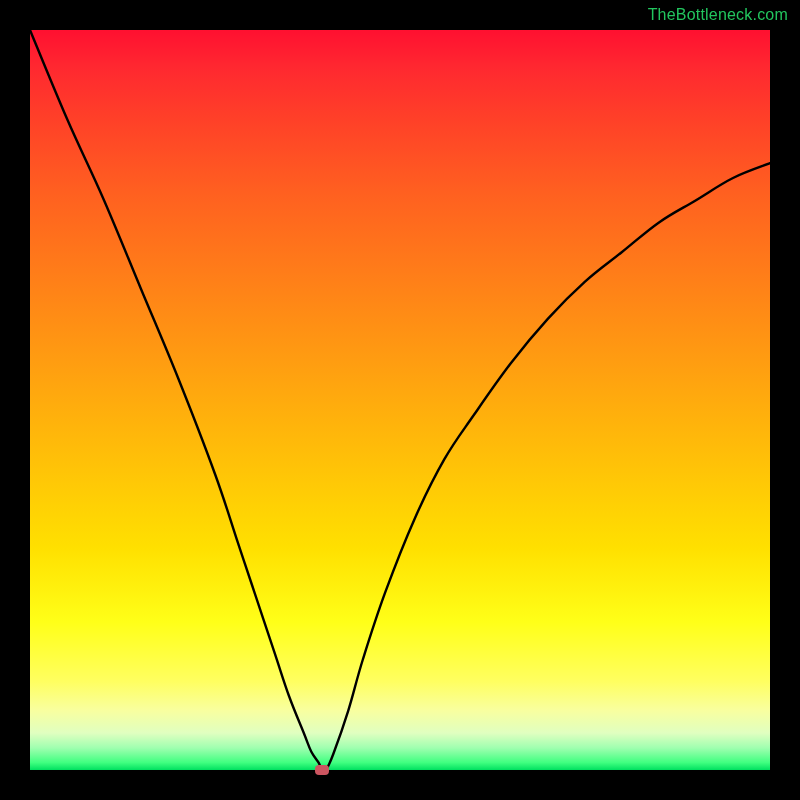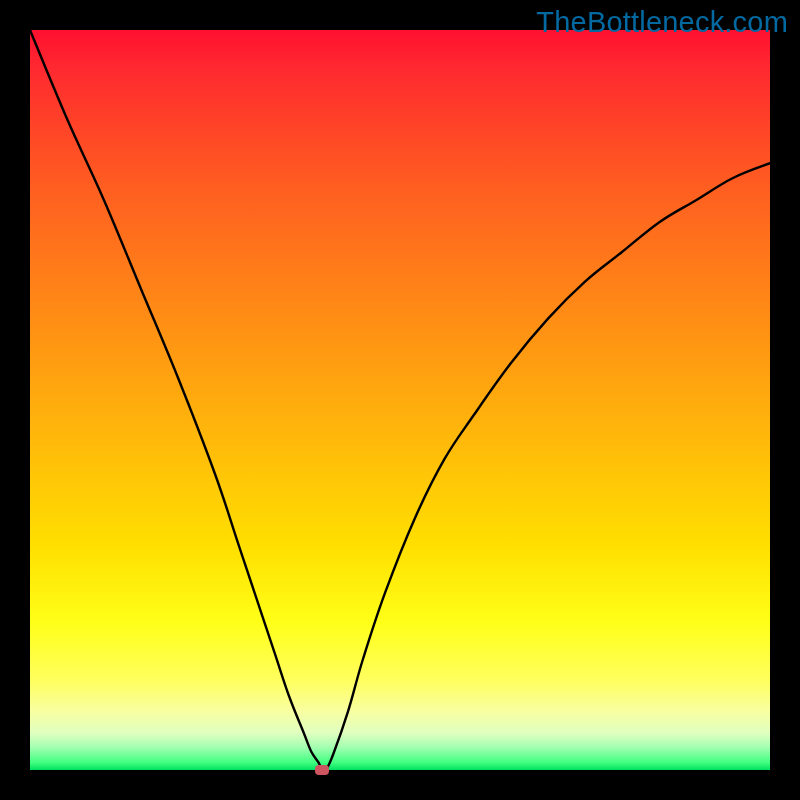--- a/index.html
+++ b/index.html
@@ -40,22 +40,22 @@
     height: 10px;
     background: #cc5560;
     border-radius: 4px;
     transform: translate(-50%, -50%);
   }
   .watermark {
     position: absolute;
     top: 6px;
     right: 12px;
     font-family: Arial, Helvetica, sans-serif;
-    font-size: 29px;
-    color: #0369a1;
+    font-size: 16px;
+    color: #22c55e;
     letter-spacing: 0.2px;
   }
 </style>
 </head>
 <body>
 
 <div class="frame">
   <div class="plot-area">
     <svg class="curve" viewBox="0 0 740 740" preserveAspectRatio="none">
       <path id="curve-path" d="M 0 0 C 6.66 15.983999999999991, 23.68 58.16399999999997, 37 88.79999999999995 C 50.32 119.43599999999994, 60.68 139.56399999999994, 74 170.19999999999993 C 87.32 200.83599999999993, 97.68 227.03199999999998, 111 259 C 124.32 290.968, 134.68 314.49999999999994, 148 347.79999999999995 C 161.32 381.09999999999997, 174.344 414.69599999999997, 185 444 C 195.656 473.30400000000003, 200.54000000000002 490.62, 207.20000000000002 510.6 C 213.86 530.58, 215.34 535.02, 222 555 C 228.66 574.98, 237.54000000000002 601.62, 244.20000000000002 621.6 C 250.86 641.58, 253.672 651.348, 259 666 C 264.328 680.652, 269.80400000000003 693.01, 273.8 703 C 277.796 712.99, 278.536 716.172, 281.2 721.5 C 283.864 726.828, 286.60200000000003 729.27, 288.6 732.6 C 290.598 735.9300000000001, 290.968 738.668, 292.3 740 C 293.632 741.332, 294.002 742.9304, 296 740 C 297.998 737.0696, 299.404 734.3760000000001, 303.4 723.72 C 307.39599999999996 713.064, 312.87199999999996 697.8496, 318.2 680.8 C 323.528 663.7503999999999, 326.34 650.312, 333 629 C 339.66 607.688, 345.876 587.708, 355.2 562.4 C 364.524 537.092, 374.144 512.376, 384.8 488.4 C 395.456 464.424, 403.744 447.84799999999996, 414.40000000000003 429.2 C 425.05600000000004 410.552, 432.012 402.11600000000004, 444 384.8 C 455.988 367.484, 467.68 350.3159999999999, 481 332.99999999999994 C 494.32 315.68399999999997, 504.68 303.252, 518 288.6 C 531.32 273.94800000000004, 541.68 263.58799999999997, 555 251.59999999999997 C 568.32 239.61199999999997, 578.68 232.656, 592 222 C 605.32 211.344, 615.68 201.724, 629 192.39999999999998 C 642.32 183.07599999999996, 652.68 178.19199999999992, 666 170.19999999999993 C 679.32 162.20799999999994, 689.68 154.65999999999997, 703 148 C 716.32 141.34000000000003, 733.34 135.86400000000003, 740 133.20000000000005" fill="none" stroke="#000" stroke-width="2.4" stroke-linejoin="round" stroke-linecap="round"></path>

